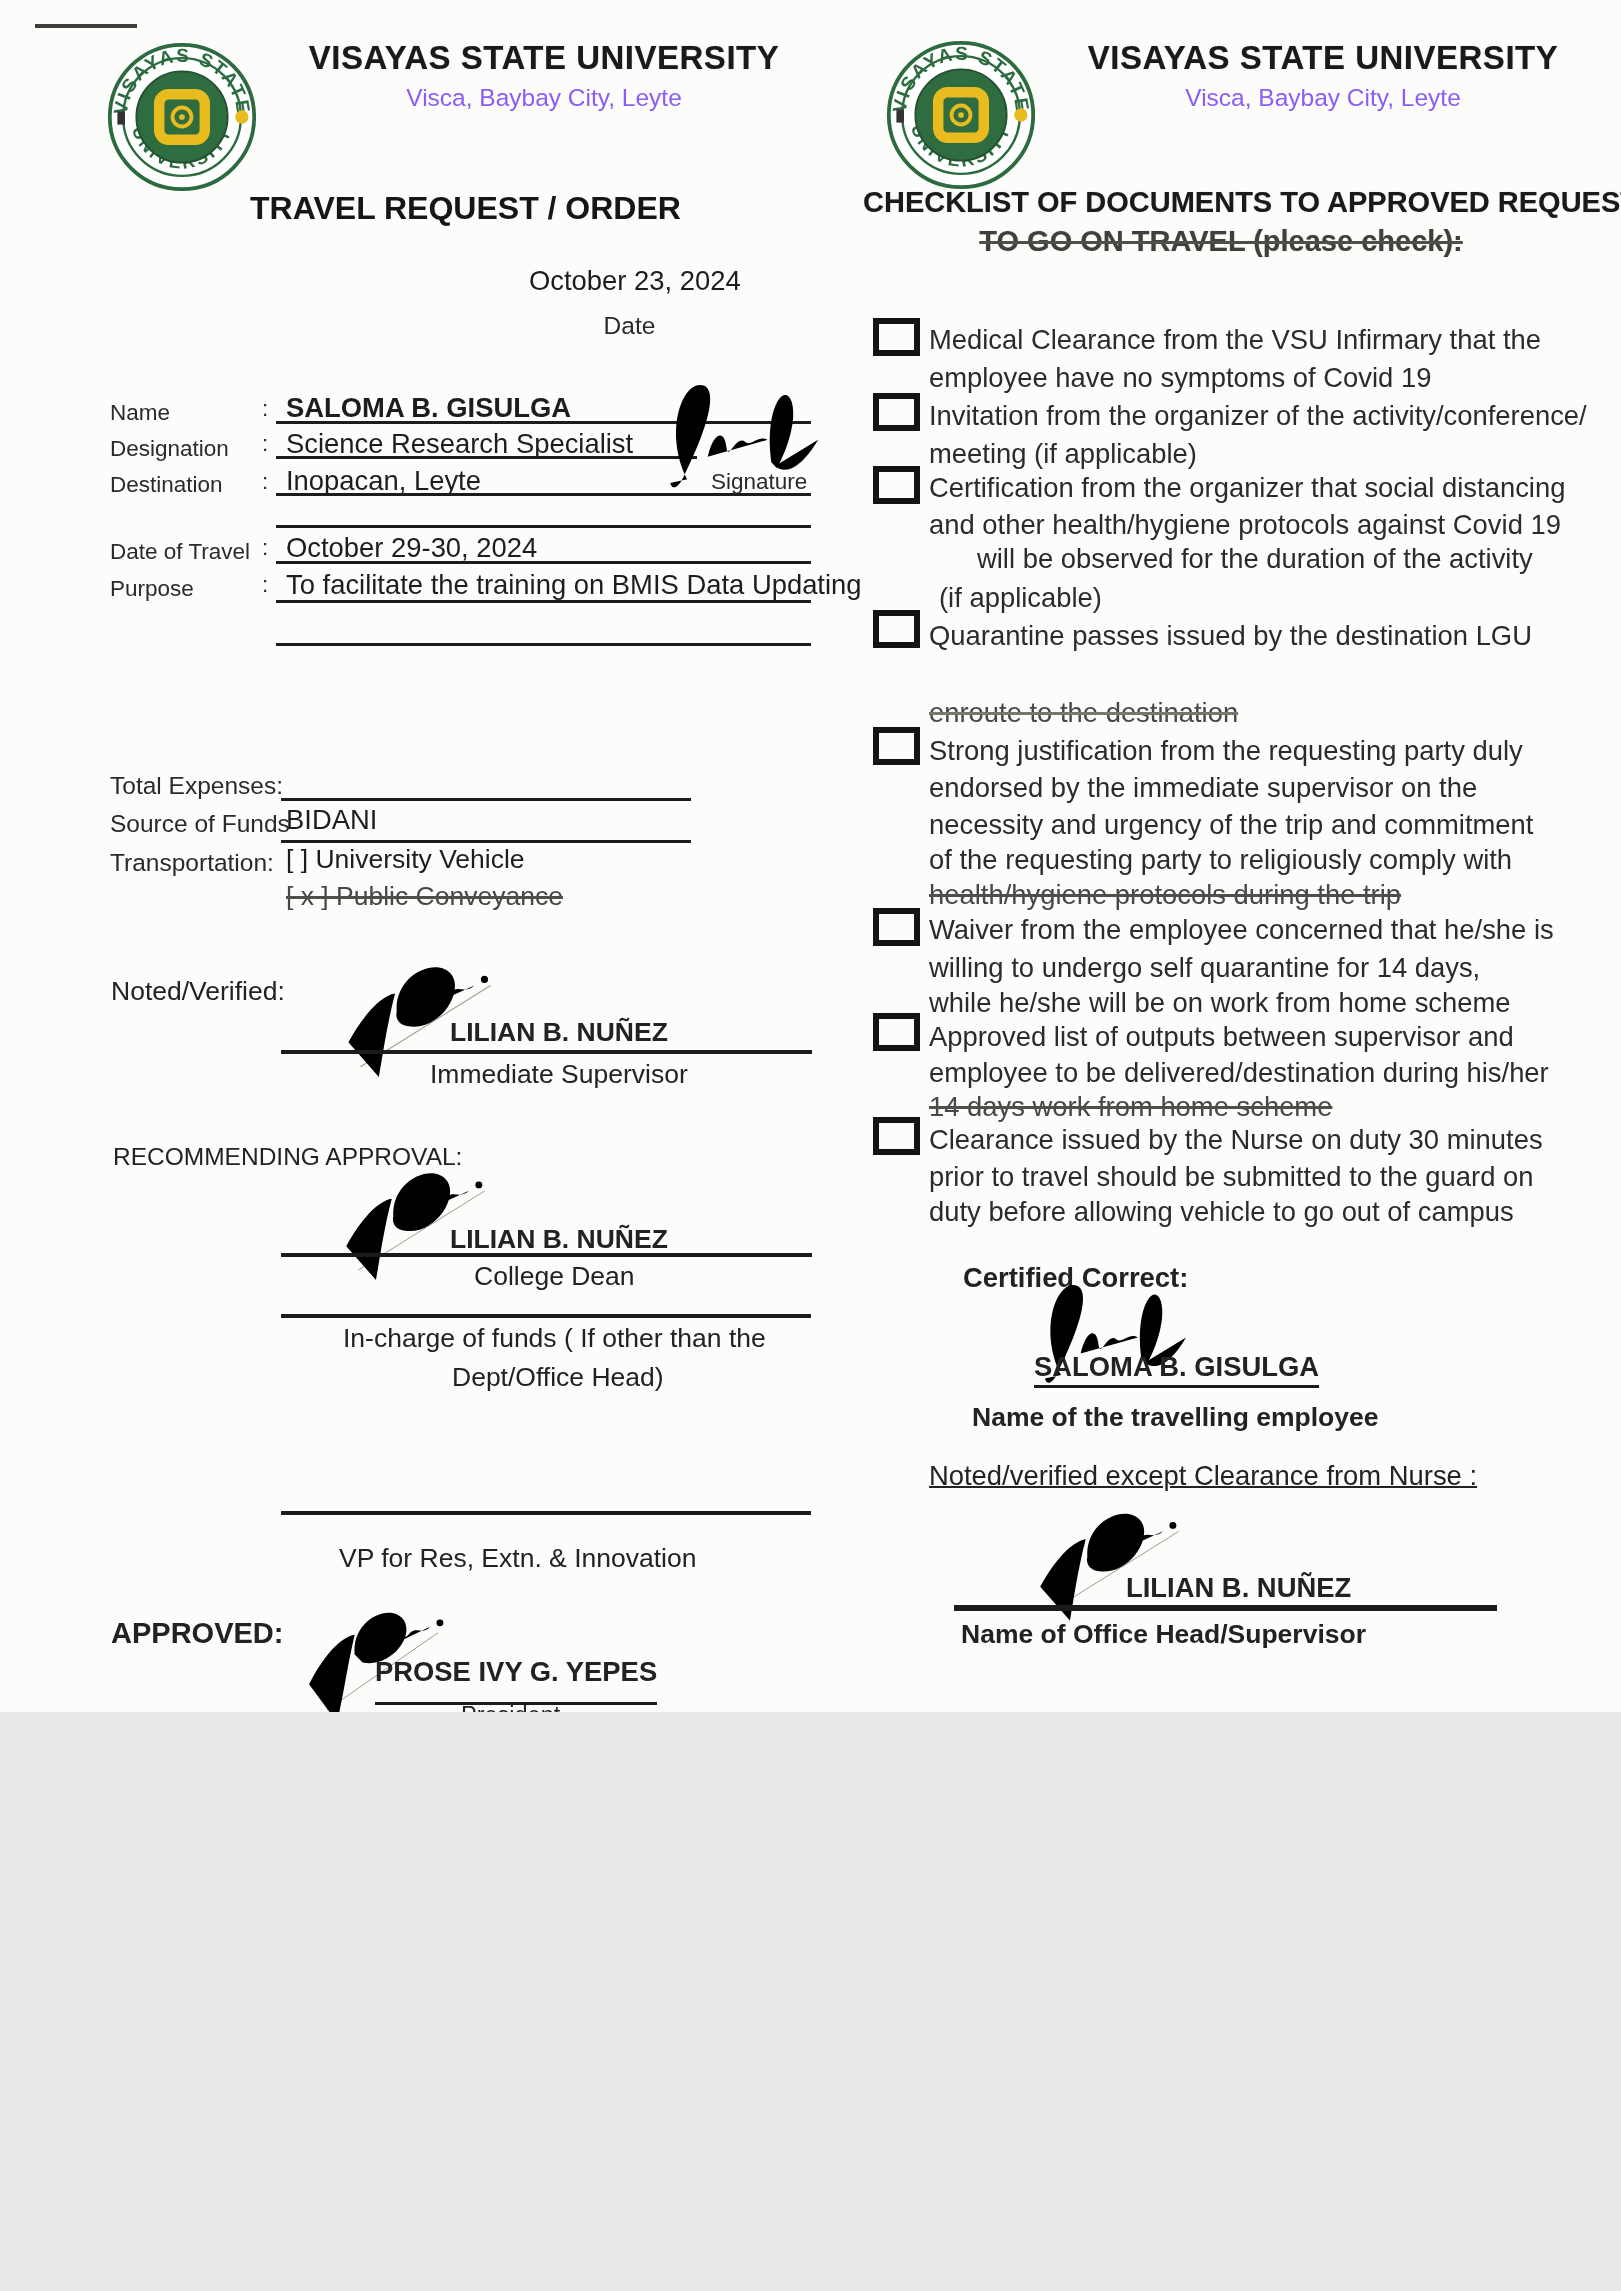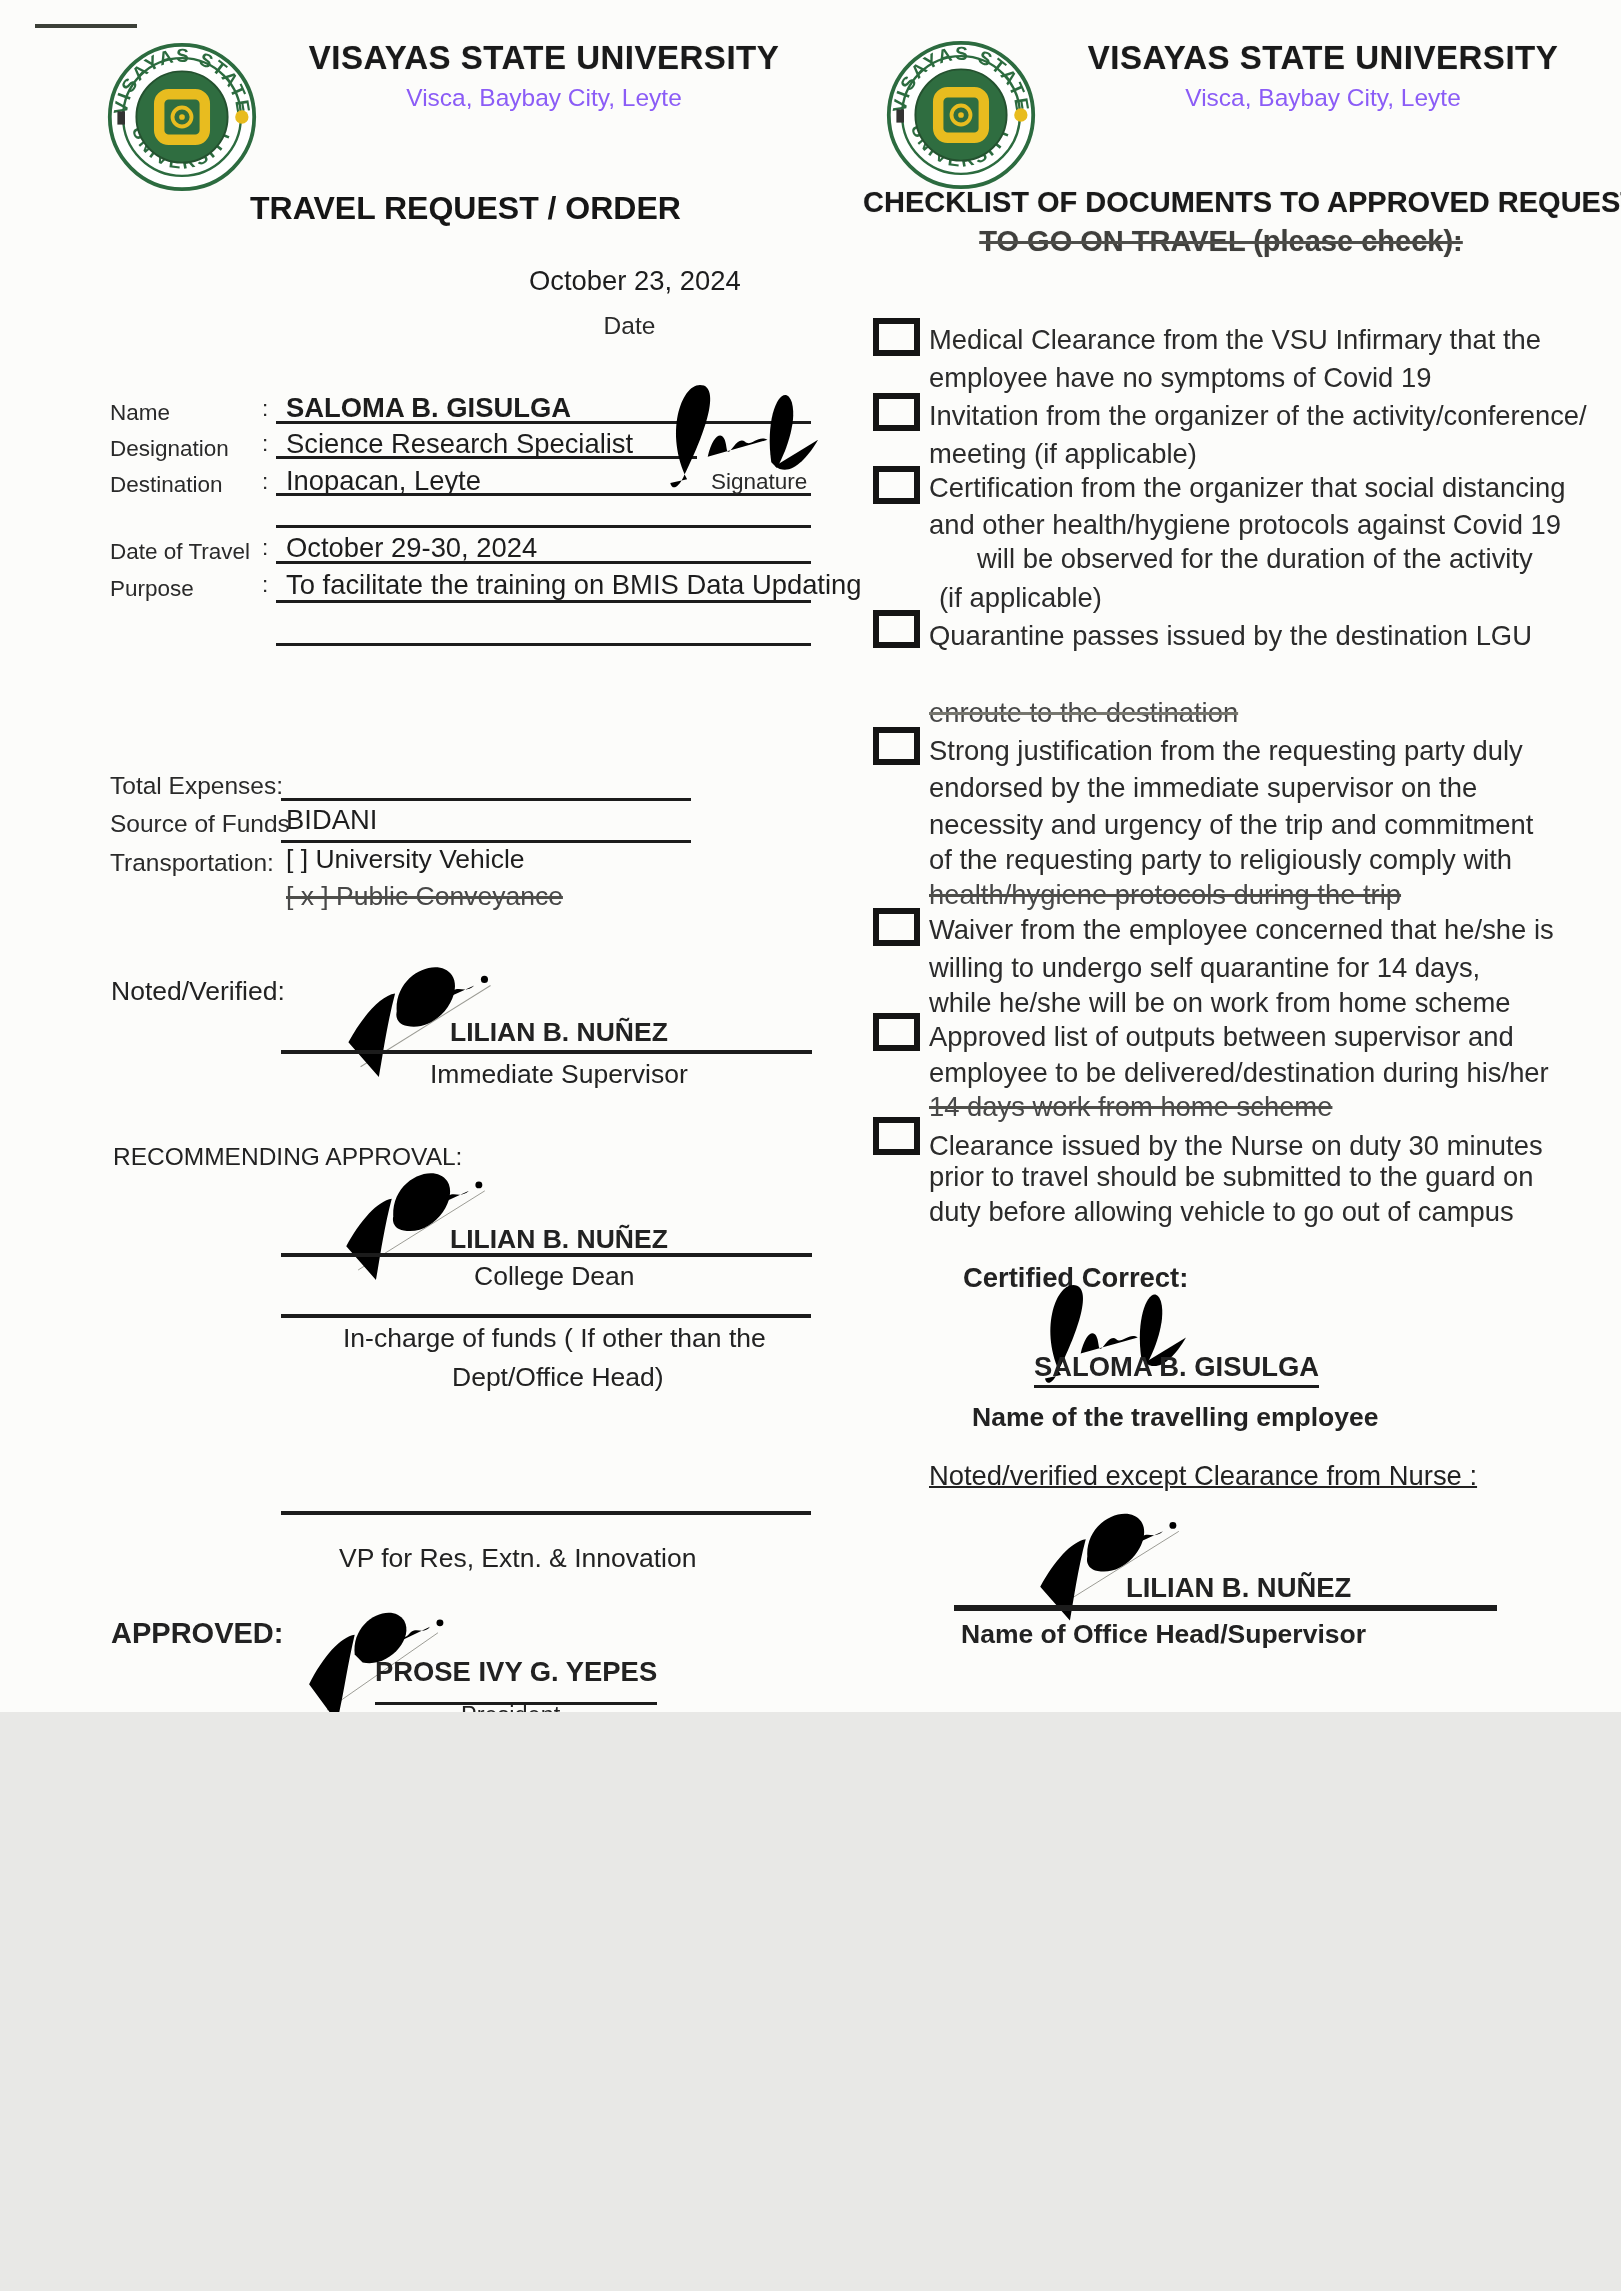--- a/index.html
+++ b/index.html
@@ -201,21 +201,21 @@
   <div class="abs chk-line struck" style="left:929px;top:879px;">health/hygiene protocols during the trip</div>
 
   <div class="abs chk-line" style="left:929px;top:914px;">Waiver from the employee concerned that he/she is</div>
   <div class="abs chk-line" style="left:929px;top:952px;">willing to undergo self quarantine for 14 days,</div>
   <div class="abs chk-line" style="left:929px;top:987px;">while he/she will be on work from home scheme</div>
 
   <div class="abs chk-line" style="left:929px;top:1021px;">Approved list of outputs between supervisor and</div>
   <div class="abs chk-line" style="left:929px;top:1057px;">employee to be delivered/destination during his/her</div>
   <div class="abs chk-line struck" style="left:929px;top:1091px;">14 days work from home scheme</div>
 
-  <div class="abs chk-line" style="left:929px;top:1124px;margin-top:6px;">Clearance issued by the Nurse on duty 30 minutes</div>
+  <div class="abs chk-line" style="left:929px;top:1124px;">Clearance issued by the Nurse on duty 30 minutes</div>
   <div class="abs chk-line" style="left:929px;top:1161px;">prior to travel should be submitted to the guard on</div>
   <div class="abs chk-line" style="left:929px;top:1196px;">duty before allowing vehicle to go out of campus</div>
 
   <div class="abs bold" style="left:963px;top:1262px;font-size:27.4px;">Certified Correct:</div>
   <svg class="sig" style="left:1017px;top:1266px" width="188" height="125" viewBox="0 0 192 128">
       <use href="#sig-saloma"></use>
     </svg>
   <div class="abs bold" style="left:1034px;top:1351px;font-size:27.4px;border-bottom:3.9px solid #1c1c1c;padding-bottom:2px;">SALOMA B. GISULGA</div>
   <div class="abs bold" style="left:972px;top:1402px;font-size:26.5px;">Name of the travelling employee</div>
 

